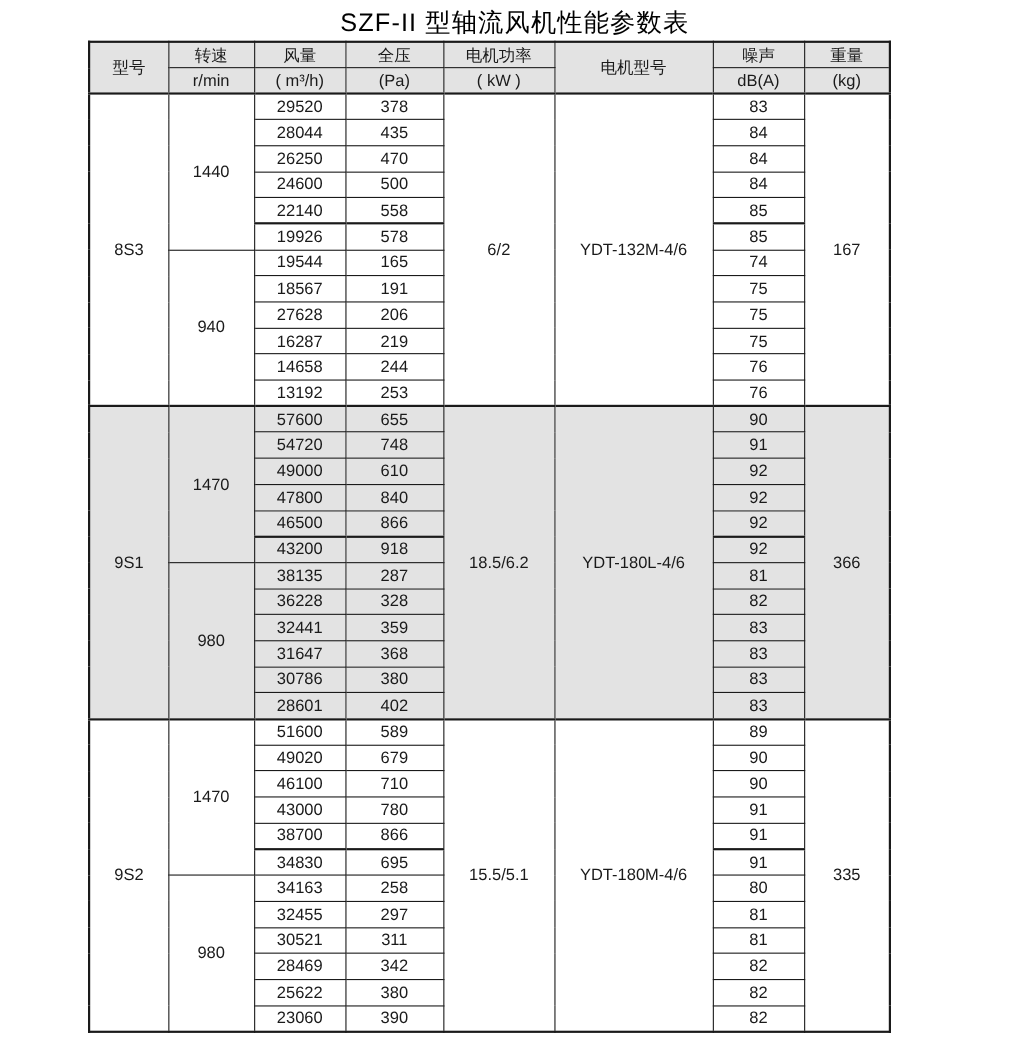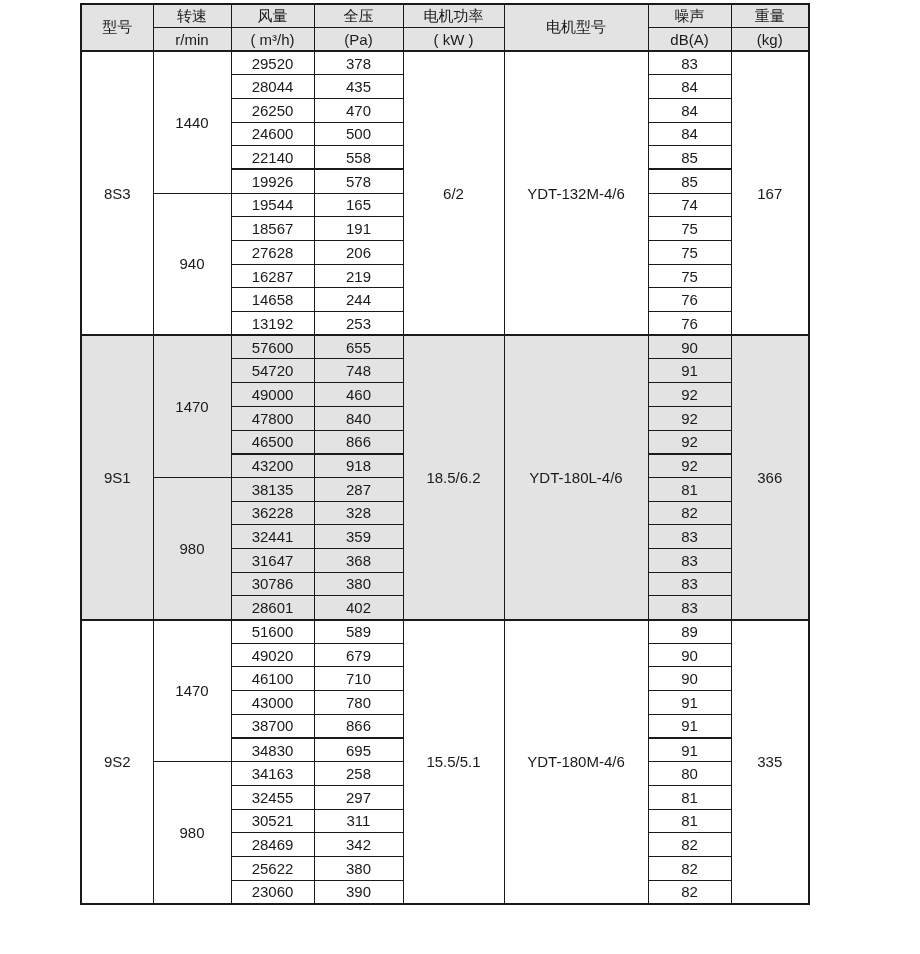--- a/index.html
+++ b/index.html
@@ -47,20 +47,21 @@
   .spec-table thead tr:last-child th{border-bottom:2px solid var(--border);}
   .spec-table tbody tr{height:23.7px;}
   .spec-table td.shaded{background:var(--shaded-bg);}
   .spec-table tr.section-start td{border-top:2px solid var(--border);}
   .spec-table tr.thick-top td{border-top-width:2px;}
 </style>
 </head>
 <body>
 
 <div class="page">
+  <div class="title">SZF-II 型轴流风机性能参数表</div>
 
   <table class="spec-table">
     <colgroup>
       <col style="width:72px">
       <col style="width:78px">
       <col style="width:83px">
       <col style="width:89px">
       <col style="width:101px">
       <col style="width:144px">
       <col style="width:83px">
@@ -163,21 +164,21 @@
           <td class="shaded">90</td>
           <td rowspan="12" class="shaded">366</td>
         </tr>
         <tr>
           <td class="shaded">54720</td>
           <td class="shaded">748</td>
           <td class="shaded">91</td>
         </tr>
         <tr>
           <td class="shaded">49000</td>
-          <td class="shaded">460</td>
+          <td class="shaded">610</td>
           <td class="shaded">92</td>
         </tr>
         <tr>
           <td class="shaded">47800</td>
           <td class="shaded">840</td>
           <td class="shaded">92</td>
         </tr>
         <tr>
           <td class="shaded">46500</td>
           <td class="shaded">866</td>

